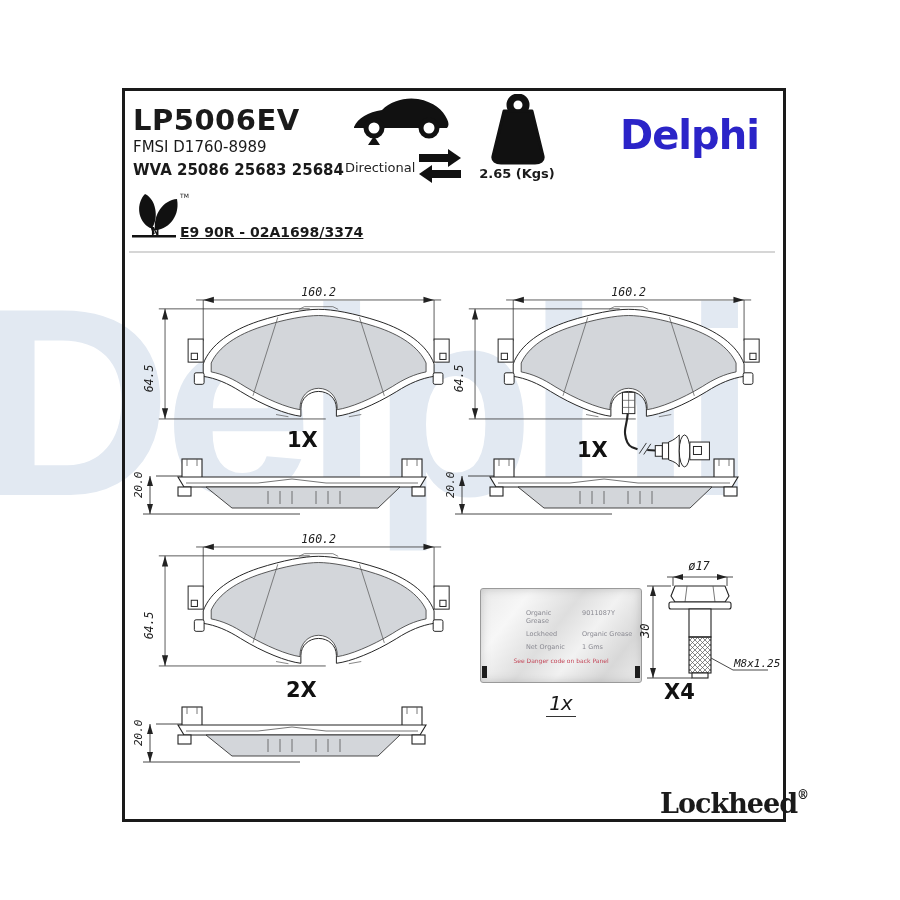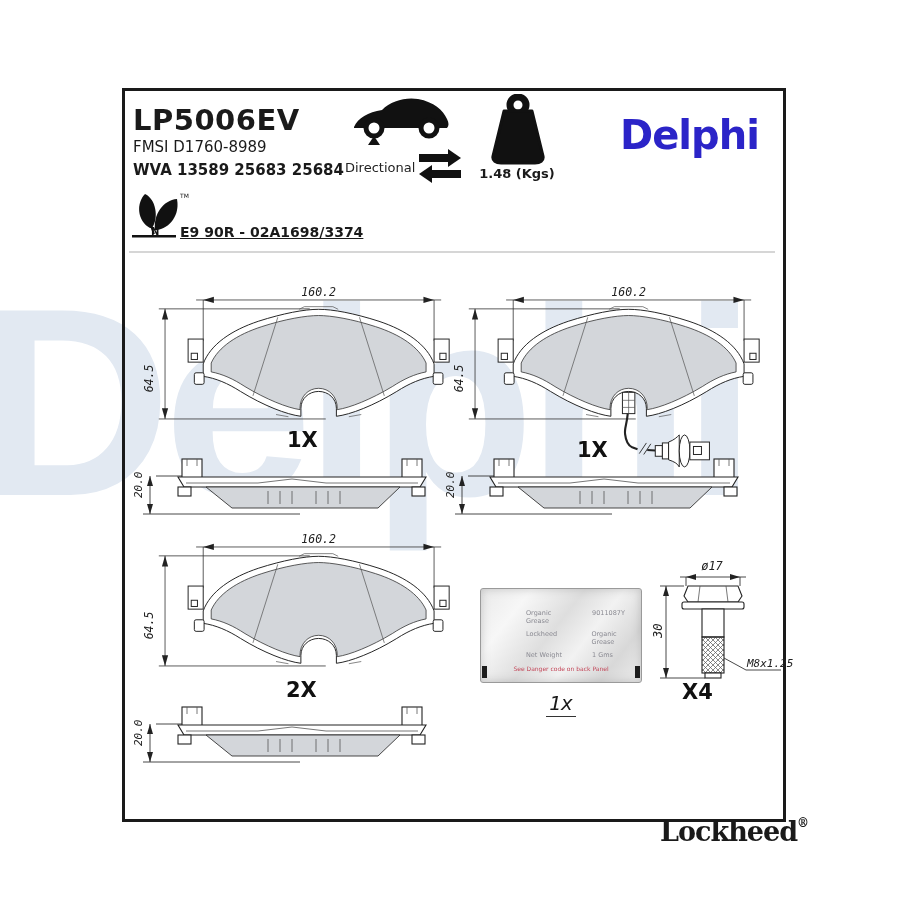--- a/index.html
+++ b/index.html
@@ -43,46 +43,46 @@
           font-size:13px;fill:#222;}
   .thin{stroke:#333;stroke-width:0.9;fill:none;}
   .outline{stroke:#222;stroke-width:1.1;fill:#fff;}
   .friction{stroke:#333;stroke-width:0.9;fill:#d3d6da;}
   .detail{stroke:#555;stroke-width:0.8;fill:none;}
   .arrow{fill:#222;stroke:none;}
   
   #sachet{left:480px;top:588px;width:160px;height:93px;z-index:2;border:1px solid #9a9a9a;
           border-radius:3px;background:linear-gradient(128deg,#e9e9e9 0%,#f7f7f7 22%,#dedede 45%,#f2f2f2 62%,#d8d8d8 82%,#ececec 100%);
           box-shadow:inset 0 0 8px rgba(120,120,120,.35);}
-  .sachet-row{display:flex;margin:0 0 5px 45px;gap:24px;font-size:6.5px;color:#8a8a92;}
+  .sachet-row{display:flex;margin:0 0 5px 45px;gap:14px;font-size:6.5px;color:#8a8a92;}
   .sachet-row span:first-child{width:42px;}
   #sachet-rows{padding-top:20px;}
   #sachet-warning{margin-top:6px;text-align:center;font-size:6px;color:#c4485a;}
   .clipmark{position:absolute;width:5px;height:12px;background:#1d1d1d;bottom:4px;}
   #clip-l{left:1px;} #clip-r{right:1px;}
   #sachet-qty{left:546px;top:691px;font-size:20px;z-index:2;
               font-family:"DejaVu Sans Mono","Liberation Mono",monospace;font-style:oblique;
               border-bottom:1.5px solid #333;padding:0 3px 1px;}
   
-  #bolt{left:648px;top:560px;z-index:2;} #bolt svg{overflow:visible;}
-  #qty-bolt{left:682px;top:680px;text-align:center;}
-  
-  #lockheed{left:660px;top:816px;font-size:27px;font-weight:bold;z-index:2;
+  #bolt{left:635px;top:560px;z-index:2;} #bolt svg{overflow:visible;}
+  #qty-bolt{left:664px;top:680px;text-align:center;}
+  
+  #lockheed{left:660px;top:788px;font-size:27px;font-weight:bold;z-index:2;
             font-family:"DejaVu Serif","Liberation Serif",serif;letter-spacing:-1px;}
   #lockheed sup{font-size:12px;vertical-align:14px;}
 </style>
 </head>
 <body>
 
 <div id="watermark">Delphi</div>
 <div id="frame"></div>
 
 <div class="abs z" id="part-number">LP5006EV</div>
 <div class="abs z" id="fmsi">FMSI D1760-8989</div>
-<div class="abs z" id="wva">WVA 13589 25683 25684</div>
+<div class="abs z" id="wva">WVA 25086 25683 25684</div>
 
 <div class="abs z" id="car">
   <svg width="100" height="52" viewBox="0 0 100 52">
     <path fill="#111" d="M 4,33 C 8,24 18,18 32,16 C 41,7 55,3 68,5 C 84,8 93,16 97,25 C 99,29 99,32 97,34 L 4,34 Z"></path>
     <circle cx="24" cy="34" r="8" fill="#fff" stroke="#111" stroke-width="5"></circle>
     <circle cx="79" cy="34" r="8" fill="#fff" stroke="#111" stroke-width="5"></circle>
     <polygon fill="#111" points="24,42 18,51 30,51"></polygon>
   </svg>
 </div>
 <div class="abs z" id="directional">Directional</div>
@@ -93,21 +93,21 @@
     <rect x="14" y="24" width="29" height="8" fill="#111"></rect>
     <polygon points="14,19 14,37 1,28" fill="#111"></polygon>
   </svg>
 </div>
 <div class="abs z" id="weight-icon">
   <svg width="62" height="72" viewBox="0 0 62 72">
     <circle cx="31" cy="11" r="8" fill="none" stroke="#111" stroke-width="7"></circle>
     <path fill="#111" stroke="#111" stroke-width="3" stroke-linejoin="round" d="M 17,17 L 45,17 L 56,62 C 57,67 53,69 48,69 L 14,69 C 9,69 5,67 6,62 Z"></path>
   </svg>
 </div>
-<div class="abs z" id="weight-text">1.48 (Kgs)</div>
+<div class="abs z" id="weight-text">2.65 (Kgs)</div>
 <div class="abs z" id="delphi-logo">Delphi</div>
 
 <div class="abs z" id="leaf">
   <svg width="62" height="52" viewBox="0 0 62 52">
     <path fill="#111" d="M 20,38 C 7,31 6,13 15,4 C 26,9 29,28 22,38 Z"></path>
     <path fill="#111" d="M 25,40 C 23,25 33,10 47,9 C 50,25 40,38 27,40 Z"></path>
     <path d="M 21,36 L 24,44" stroke="#111" stroke-width="2" fill="none"></path>
     <rect x="2" y="45" width="44" height="2.5" fill="#111"></rect>
     <text x="21" y="44.5" font-size="10" font-weight="bold" fill="#111">N</text>
     <text x="50" y="8" font-size="6" fill="#111">TM</text>
@@ -377,21 +377,21 @@
   <div id="sachet-rows">
     <div class="sachet-row">
       <span>Organic Grease</span>
       <span>9011087Y</span>
     </div>
     <div class="sachet-row">
       <span>Lockheed</span>
       <span>Organic Grease</span>
     </div>
     <div class="sachet-row">
-      <span>Net Weight</span>
+      <span>Net Organic</span>
       <span>1 Gms</span>
     </div>
   </div>
   <div id="sachet-warning">See Danger code on back Panel</div>
   <div class="clipmark" id="clip-l"></div>
   <div class="clipmark" id="clip-r"></div>
 </div>
 <div class="abs" id="sachet-qty">1x</div>
 
 <div class="abs" id="bolt">

